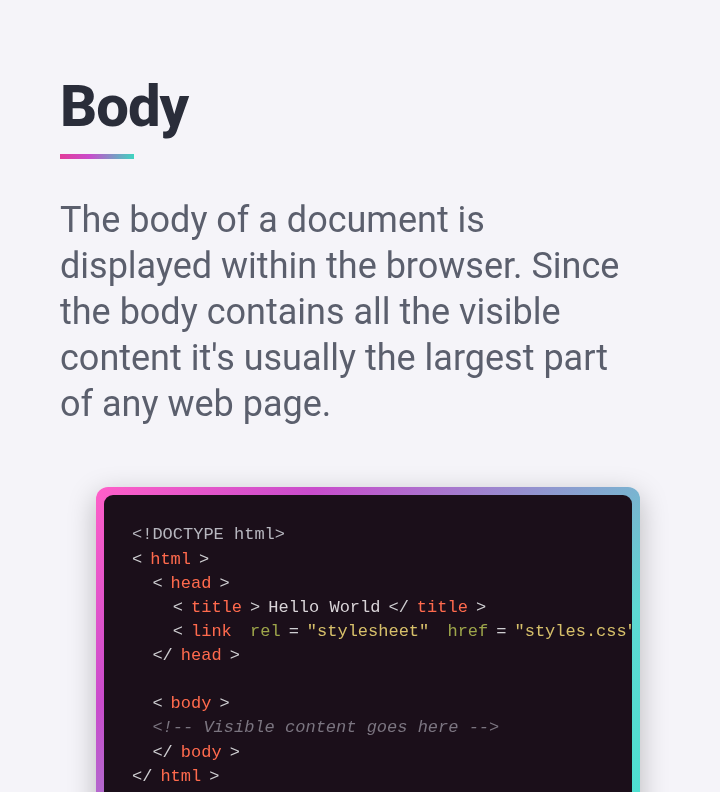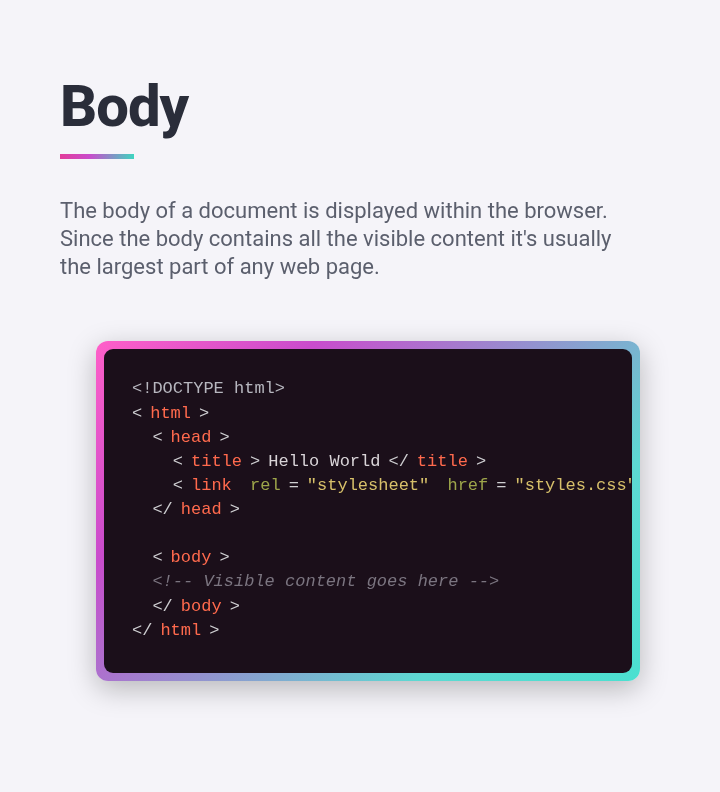--- a/index.html
+++ b/index.html
@@ -17,21 +17,21 @@
       letter-spacing: -1px;
       margin-bottom: 14px;
     }
     .underline {
       width: 74px;
       height: 5px;
       background: linear-gradient(90deg, #e23c9a 0%, #c94ccc 40%, #3ed5c0 100%);
       margin-bottom: 38px;
     }
     .description {
-      font-size: 22px;
+      font-size: 36px;
       line-height: 1.28;
       color: #5b5f6d;
       font-weight: 400;
       margin-bottom: 60px;
       max-width: 580px;
     }
     .code-wrap {
       margin: 0 40px;
       border-radius: 12px;
       padding: 4px;

